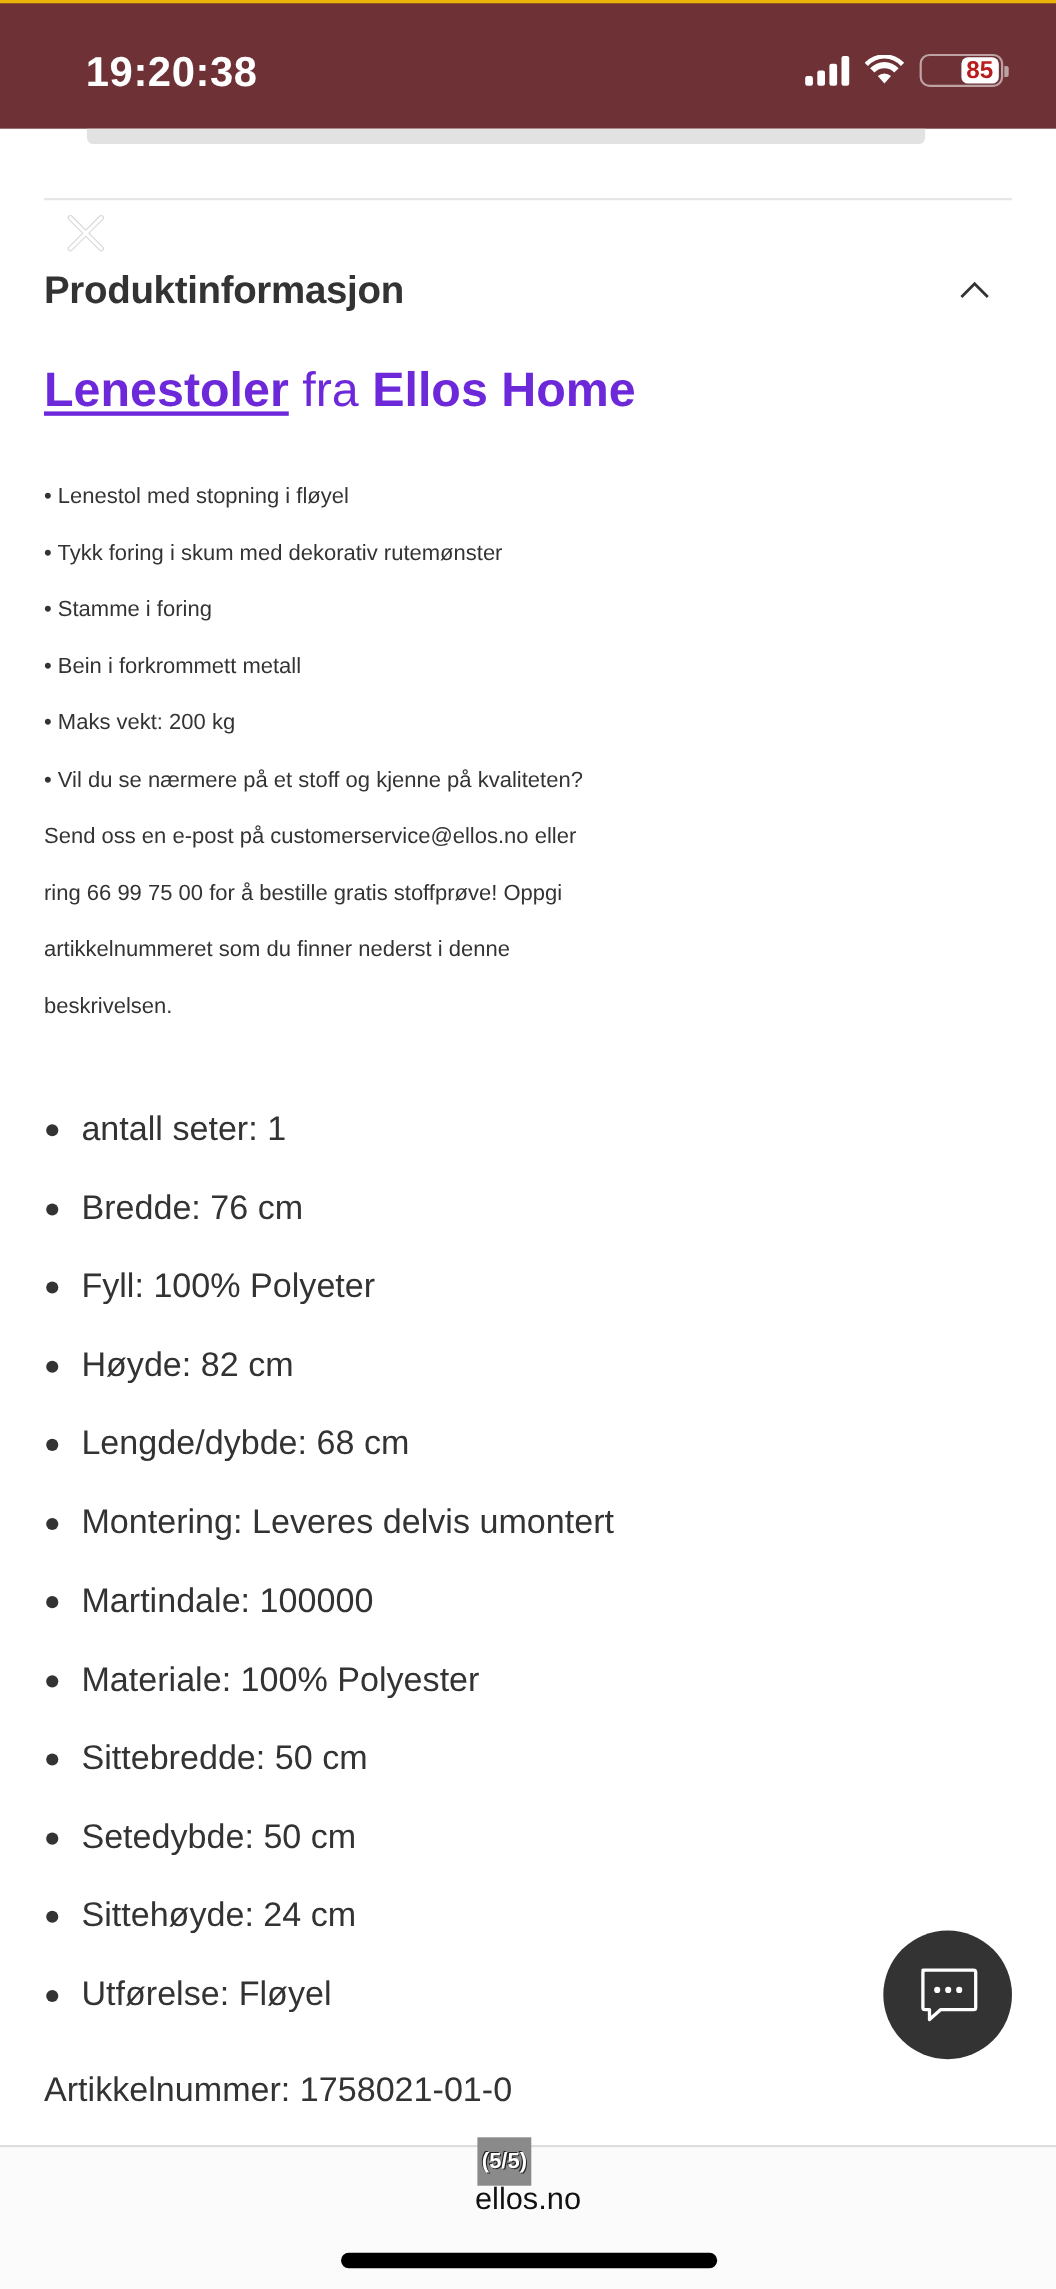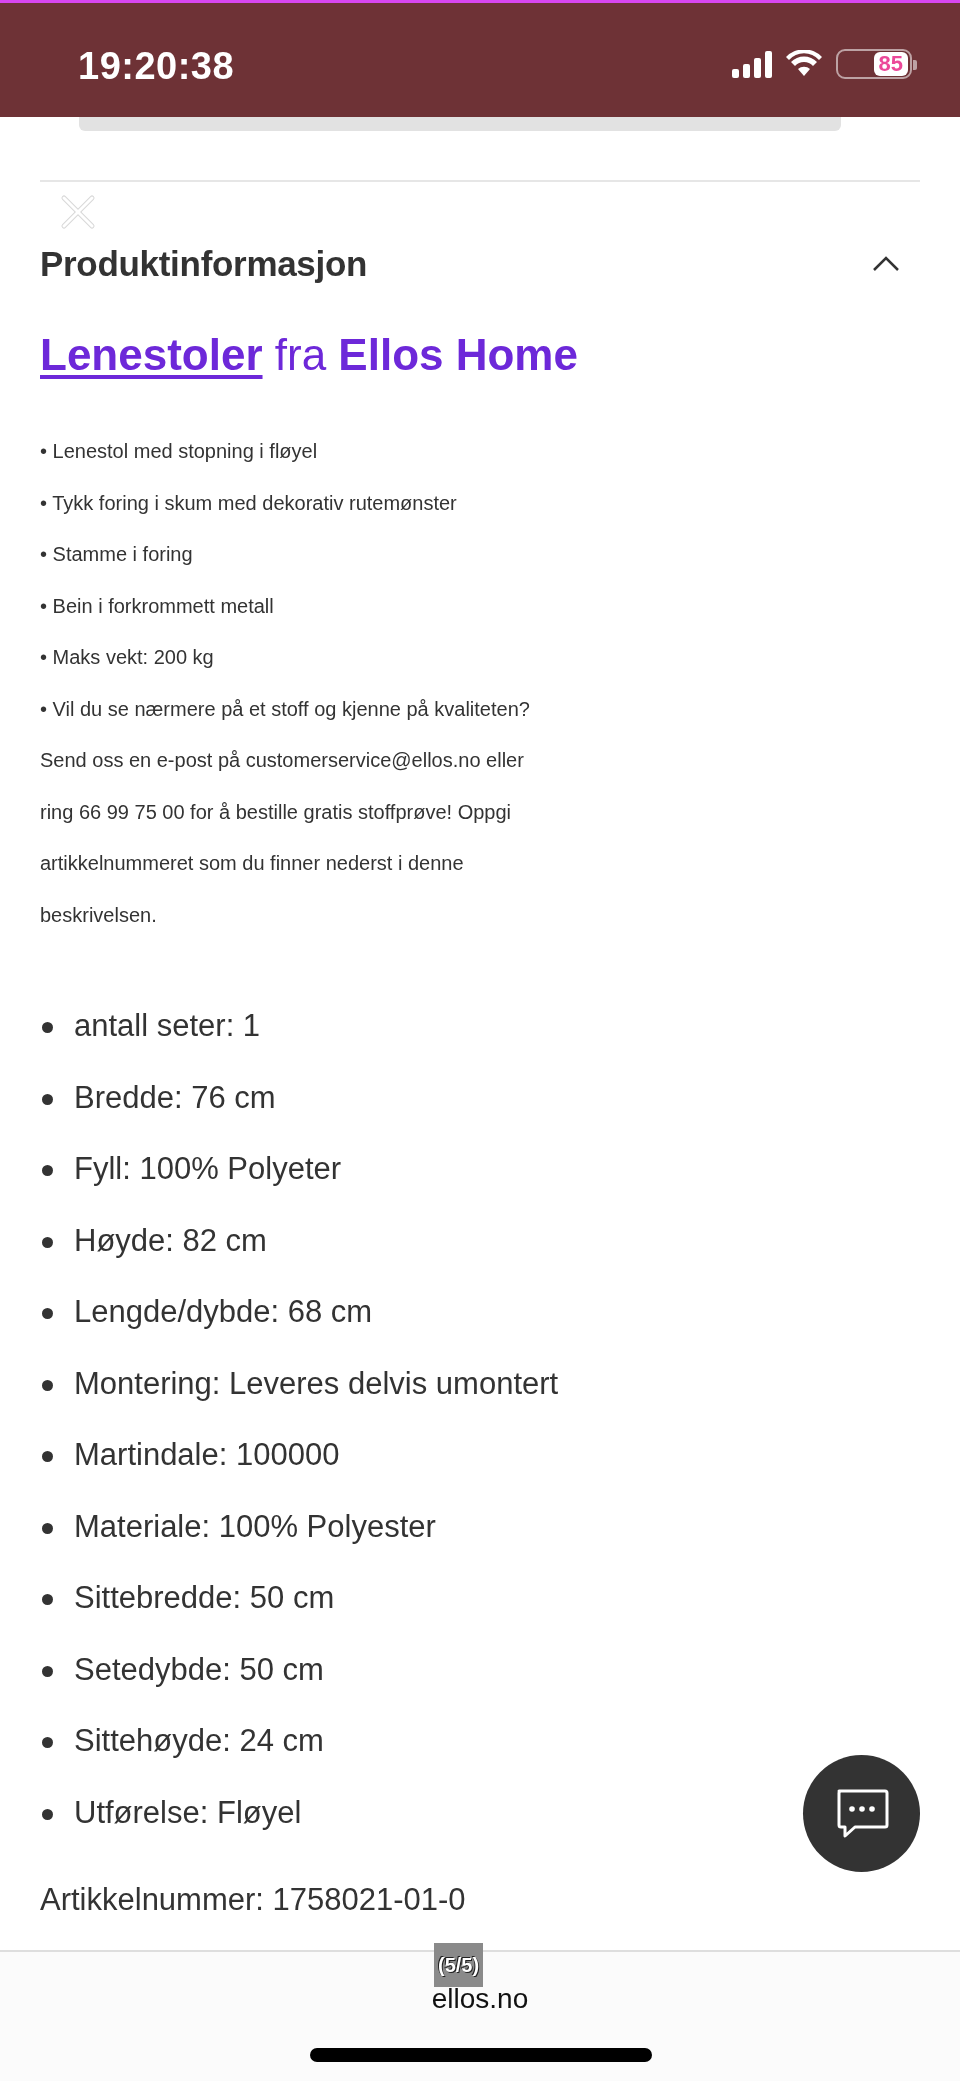--- a/index.html
+++ b/index.html
@@ -1,36 +1,36 @@
 <!DOCTYPE html>
 <html><head>
 <meta charset="utf-8">
 <style>
   * { box-sizing: border-box; margin: 0; padding: 0; }
   html, body { width: 960px; height: 2081px; background: #ffffff; overflow: hidden; }
   body { font-family: "Liberation Sans", sans-serif; color: #333333; position: relative; }
 
   .status-bar {
     position: absolute; left: 0; top: 0; width: 960px; height: 117px;
-    background: #6e3236; border-top: 3px solid #d946ef;
+    background: #6e3236; border-top: 3px solid #eab308;
   }
   .status-time {
     position: absolute; left: 78px; top: 42px; color: #fff;
     font-size: 38px; font-weight: 600; letter-spacing: 0.5px;
   }
   .status-icons { position: absolute; right: 48px; top: 46px; display: flex; align-items: center; gap: 14px; }
   .signal { display: flex; align-items: flex-end; gap: 4px; height: 28px; }
   .signal span { display: block; width: 7px; background: #fff; border-radius: 2px; }
   .wifi { width: 36px; height: 28px; }
   .battery {
     position: relative; width: 76px; height: 30px; border: 2px solid rgba(255,255,255,0.55);
     border-radius: 9px; display: flex; align-items: center; justify-content: flex-end; padding-right: 2px;
   }
   .battery-level {
-    background: #fff; color: #ec4899; font-size: 22px; font-weight: 700;
+    background: #fff; color: #b91c1c; font-size: 22px; font-weight: 700;
     border-radius: 6px; height: 24px; padding: 0 5px; line-height: 24px;
   }
   .battery-cap { position: absolute; right: -7px; top: 9px; width: 4px; height: 10px; background: rgba(255,255,255,0.55); border-radius: 0 2px 2px 0; }
 
   .gray-strip { position: absolute; left: 79px; top: 117px; width: 762px; height: 14px; background: #e2e2e2; border-radius: 0 0 6px 6px; }
 
   .divider-top { position: absolute; left: 40px; top: 180px; width: 880px; height: 2px; background: #e6e6e6; }
 
   .close-overlay { position: absolute; left: 58px; top: 192px; width: 40px; height: 40px; }
 

